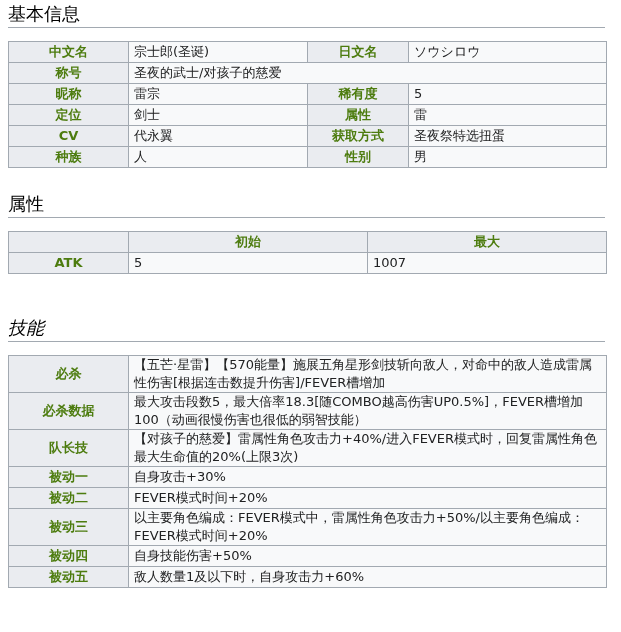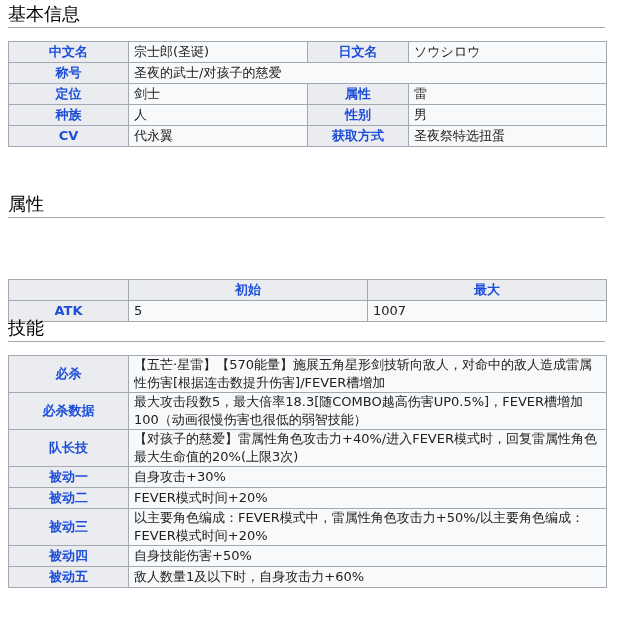--- a/index.html
+++ b/index.html
@@ -18,21 +18,21 @@
   table.wikitable {
     position: absolute; left: 8px; width: 598px;
     border-collapse: collapse; background: #f8f9fa;
     border: 1px solid #a2a9b1; table-layout: fixed;
   }
   table.wikitable th, table.wikitable td {
     border: 1px solid #a2a9b1; padding: 0 5px; font-size: 13px;
     line-height: 18px; vertical-align: middle;
   }
   table.wikitable th {
-    background: #eaecf0; font-weight: bold; text-align: center; color: #1d4ed8;
+    background: #eaecf0; font-weight: bold; text-align: center; color: #4d7c0f;
   }
   table.wikitable td { text-align: left; background: #f8f9fa; }
   .r22 { height: 21px; }
   .r2line { height: 37px; margin-left: 44px; }
 </style>
 </head>
 <body>
 
 <h2 class="section-heading" style="top:1px;">基本信息</h2>
 
@@ -48,63 +48,69 @@
     <th>中文名</th>
     <td>宗士郎(圣诞)</td>
     <th>日文名</th>
     <td>ソウシロウ</td>
   </tr>
   <tr class="r22">
     <th>称号</th>
     <td colspan="3">圣夜的武士/对孩子的慈爱</td>
   </tr>
   <tr class="r22">
+    <th>昵称</th>
+    <td>雷宗</td>
+    <th>稀有度</th>
+    <td>5</td>
+  </tr>
+  <tr class="r22">
     <th>定位</th>
     <td>剑士</td>
     <th>属性</th>
     <td>雷</td>
+  </tr>
+  <tr class="r22">
+    <th>CV</th>
+    <td>代永翼</td>
+    <th>获取方式</th>
+    <td>圣夜祭特选扭蛋</td>
   </tr>
   <tr class="r22">
     <th>种族</th>
     <td>人</td>
     <th>性别</th>
     <td>男</td>
   </tr>
-  <tr class="r22">
-    <th>CV</th>
-    <td>代永翼</td>
-    <th>获取方式</th>
-    <td>圣夜祭特选扭蛋</td>
-  </tr>
 </tbody>
   </table>
 
 <h2 class="section-heading" style="top:191px;">属性</h2>
 
-<table class="wikitable" style="top:231px;margin-top:48px;">
+<table class="wikitable" style="top:231px;">
   <colgroup>
     <col style="width:120px">
       <col style="width:239px">
       <col style="width:239px">
   </colgroup>
   <tbody>
       <tr class="r22">
     <th></th>
     <th>初始</th>
     <th>最大</th>
   </tr>
   <tr class="r22">
     <th>ATK</th>
     <td>5</td>
     <td>1007</td>
   </tr>
 </tbody>
   </table>
 
-<h2 class="section-heading" style="top:315px;">技能</h2>
+<h2 class="section-heading" style="top:315px;font-style:italic;">技能</h2>
 
 <table class="wikitable" style="top:355px;">
   <colgroup>
     <col style="width:120px">
       <col style="width:478px">
   </colgroup>
   <tbody>
       <tr class="r2line">
     <th>必杀</th>
     <td>【五芒·星雷】【570能量】施展五角星形剑技斩向敌人，对命中的敌人造成雷属性伤害[根据连击数提升伤害]/FEVER槽增加</td>

